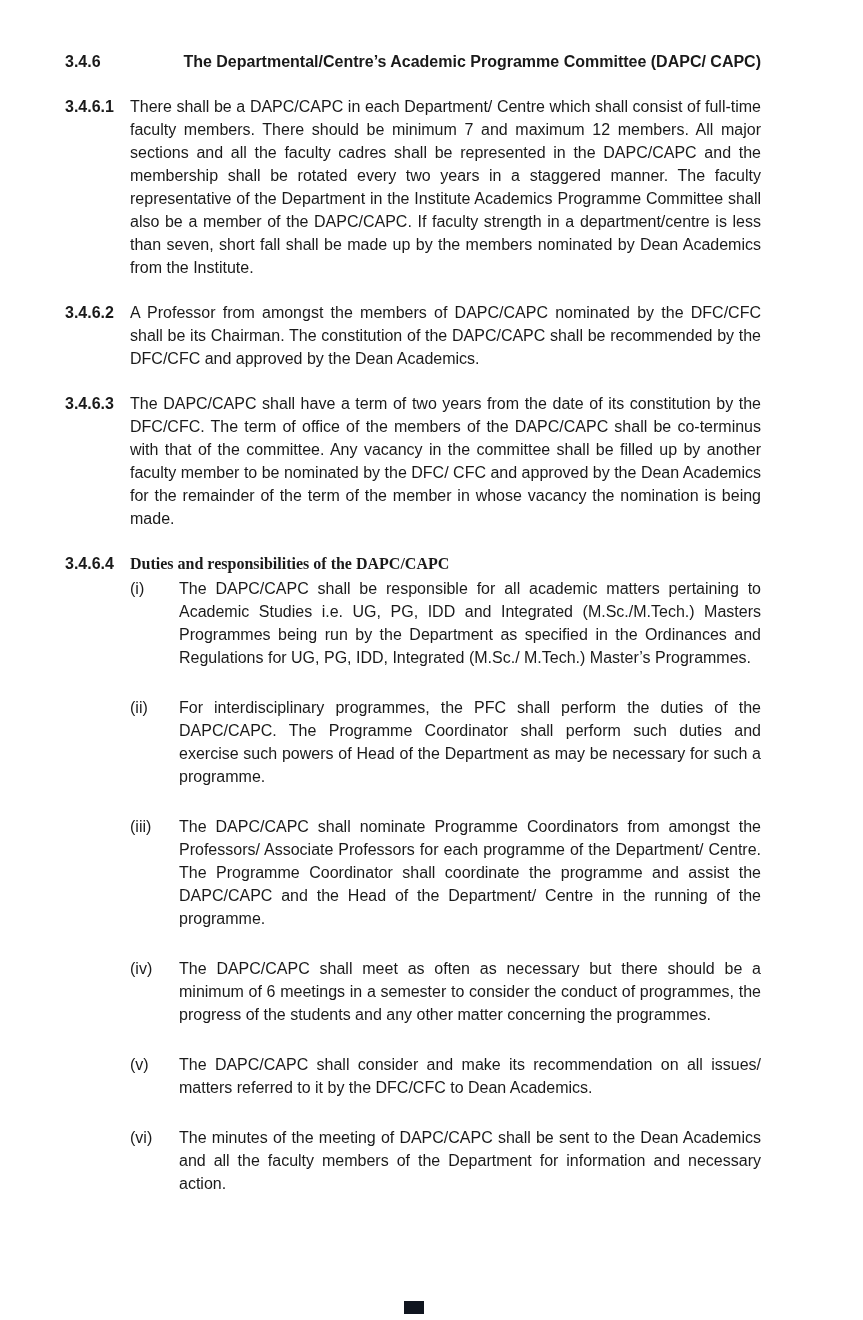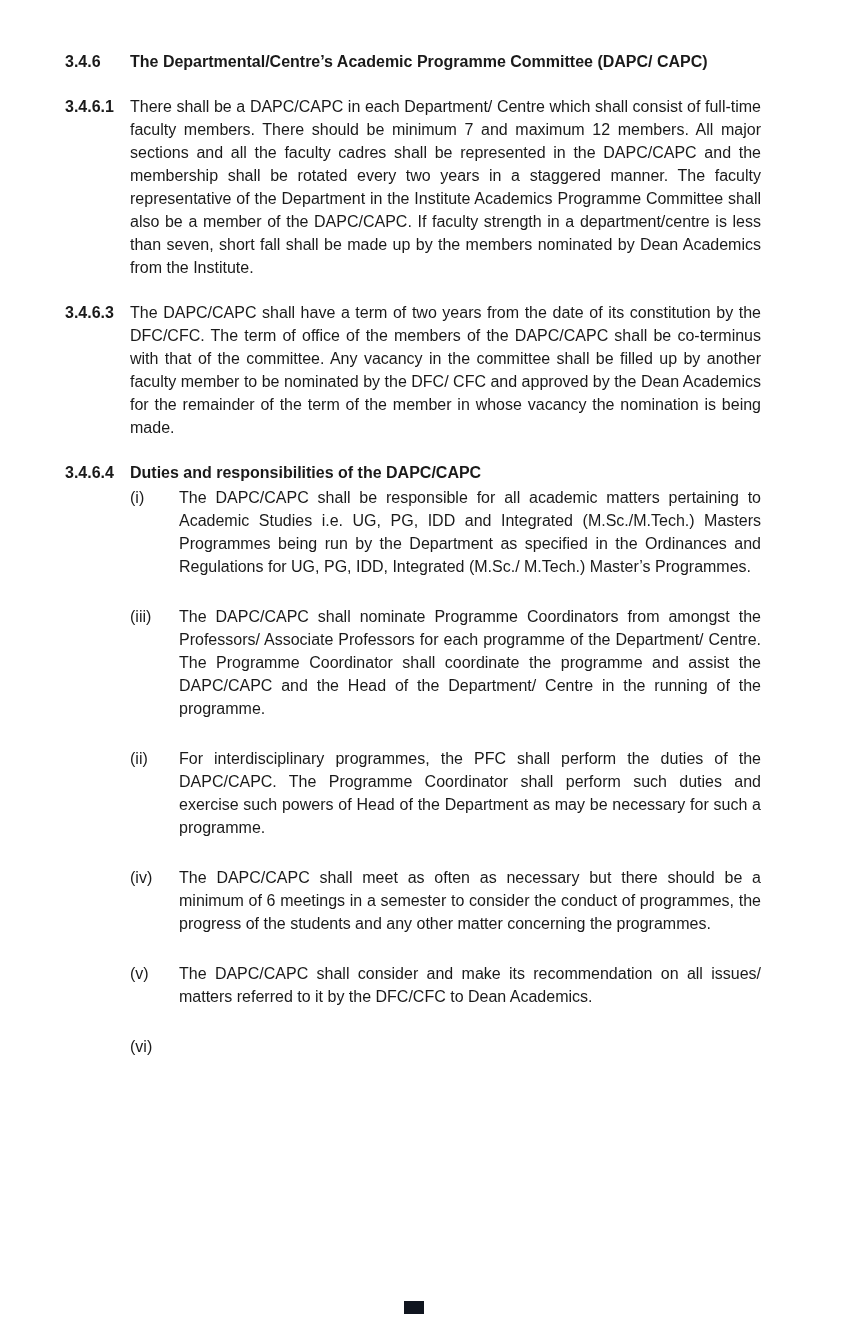--- a/index.html
+++ b/index.html
@@ -34,28 +34,29 @@
     top: 0;
     font-weight: bold;
   }
   .block .txt {
     display: block;
     margin-left: 65px;
     text-align: justify;
   }
   .block.heading .txt {
     font-weight: bold;
-    text-align: left;
+    text-align: right;
   }
   .block.subheading {
     margin-bottom: 2px;
   }
   .block.subheading .txt {
     font-weight: bold;
     text-align: left;
+    font-family: Liberation Serif, serif;
   }
   .list {
     margin: 0;
     padding: 0;
   }
   .list-item {
     position: relative;
     font-size: 16px;
     line-height: 23px;
     margin-bottom: 27px;
@@ -87,59 +88,64 @@
   <div class="block heading">
     <span class="num">3.4.6</span>
     <span class="txt">The Departmental/Centre’s Academic Programme Committee (DAPC/ CAPC)</span>
   </div>
 
   <div class="block">
     <span class="num">3.4.6.1</span>
     <span class="txt">There shall be a DAPC/CAPC in each Department/ Centre which shall consist of full-time faculty members. There should be minimum 7 and maximum 12 members. All major sections and all the faculty cadres shall be represented in the DAPC/CAPC and the membership shall be rotated every two years in a staggered manner.  The faculty representative of the Department in the Institute Academics Programme Committee shall also be a member of the DAPC/CAPC. If faculty strength in a department/centre is less than seven, short fall shall be made up by the members nominated by Dean Academics from the Institute.</span>
   </div>
 
+  <div class="block">
+    <span class="num">3.4.6.2</span>
+    <span class="txt">A Professor from amongst the members of DAPC/CAPC nominated by the DFC/CFC shall be its Chairman. The constitution of the DAPC/CAPC shall be recommended by the DFC/CFC and approved by the Dean Academics.</span>
+  </div>
 
   <div class="block">
     <span class="num">3.4.6.3</span>
     <span class="txt">The DAPC/CAPC shall have a term of two years from the date of its constitution by the DFC/CFC. The term of office of the members of the DAPC/CAPC shall be co-terminus with that of the committee. Any vacancy in the committee shall be filled up by another faculty member to be nominated by the DFC/ CFC and approved by the Dean Academics for the remainder of the term of the member in whose vacancy the nomination is being made.</span>
   </div>
 
   <div class="block subheading">
     <span class="num">3.4.6.4</span>
     <span class="txt">Duties and responsibilities of the DAPC/CAPC</span>
   </div>
 
   <div class="list">
 
     <div class="list-item">
       <span class="marker">(i)</span>
       <span class="txt">The DAPC/CAPC shall be responsible for all academic matters pertaining to Academic Studies i.e. UG, PG, IDD and Integrated (M.Sc./M.Tech.) Masters Programmes being run by the Department as specified in the Ordinances and Regulations for UG, PG, IDD, Integrated  (M.Sc./ M.Tech.) Master’s Programmes.</span>
     </div>
 
     <div class="list-item">
-      <span class="marker">(iii)</span>
-      <span class="txt">The DAPC/CAPC shall nominate Programme Coordinators from amongst the Professors/ Associate Professors for each programme of the Department/ Centre. The Programme Coordinator shall coordinate the programme and assist the DAPC/CAPC and the Head of the Department/ Centre in the running of the programme.</span>
+      <span class="marker">(ii)</span>
+      <span class="txt">For interdisciplinary programmes, the PFC shall perform the duties of the DAPC/CAPC. The Programme Coordinator shall perform such duties and exercise such powers of Head of the Department as may be necessary for such a programme.</span>
     </div>
 
     <div class="list-item">
-      <span class="marker">(ii)</span>
-      <span class="txt">For interdisciplinary programmes, the PFC shall perform the duties of the DAPC/CAPC. The Programme Coordinator shall perform such duties and exercise such powers of Head of the Department as may be necessary for such a programme.</span>
+      <span class="marker">(iii)</span>
+      <span class="txt">The DAPC/CAPC shall nominate Programme Coordinators from amongst the Professors/ Associate Professors for each programme of the Department/ Centre. The Programme Coordinator shall coordinate the programme and assist the DAPC/CAPC and the Head of the Department/ Centre in the running of the programme.</span>
     </div>
 
     <div class="list-item">
       <span class="marker">(iv)</span>
       <span class="txt">The DAPC/CAPC shall meet as often as necessary but there should be a minimum of 6 meetings in a semester to consider the conduct of programmes, the progress of the students and any other matter concerning the programmes.</span>
     </div>
 
     <div class="list-item">
       <span class="marker">(v)</span>
       <span class="txt">The DAPC/CAPC shall consider and make its recommendation on all issues/ matters referred to it by the DFC/CFC to Dean Academics.</span>
     </div>
 
     <div class="list-item">
       <span class="marker">(vi)</span>
+      <span class="txt">The minutes of the meeting of DAPC/CAPC shall be sent to the Dean Academics and all the faculty members of the Department for information and necessary action.</span>
     </div>
 
   </div>
 
   <div class="bottom-mark"></div>
 
 </div>
 
 </body></html>

